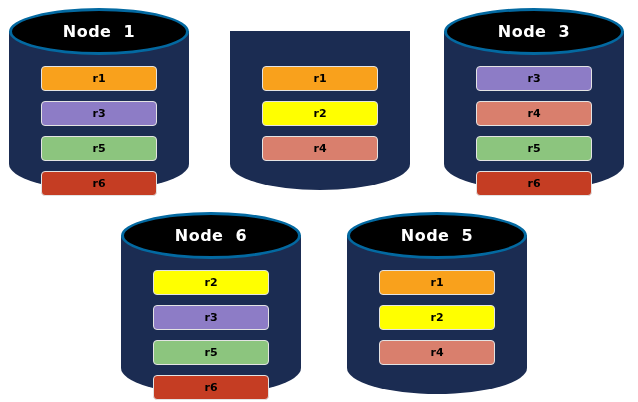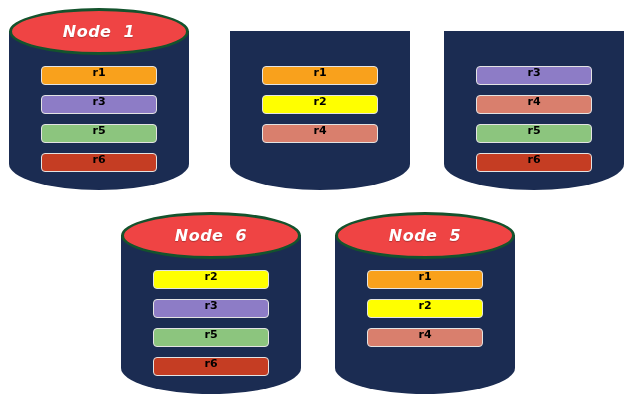--- a/index.html
+++ b/index.html
@@ -12,44 +12,43 @@
   }
   .node{position:absolute;width:180px;height:182px;}
   .cyl-body{
     position:absolute;left:0;right:0;top:23px;bottom:0;
     background:#1b2c52;
     border-radius:0 0 50% 50% / 0 0 26px 26px;
     z-index:1;
   }
   .cyl-top{
     position:absolute;left:0;right:0;top:0;height:47px;
-    background:#ef4444;
-    border:3px solid #14532d;
+    background:#000000;
+    border:3px solid #0369a1;
     border-radius:50%;
     box-sizing:border-box;
     display:flex;align-items:center;justify-content:center;
     z-index:2;
-    font-style:italic;
   }
   .node-title{
     color:#ffffff;font-weight:bold;font-size:16px;
     white-space:pre;letter-spacing:0.5px;
     text-shadow:0 1px 1px rgba(0,0,0,0.25);
   }
   .bars{
     position:absolute;left:32px;right:32px;top:58px;
     display:flex;flex-direction:column;gap:10px;
     z-index:3;
   }
   .bar{
-    height:19px;
+    height:25px;
     border:1px solid #e3e3e3;
     border-radius:4px;
     box-sizing:border-box;
-    display:flex;align-items:flex-start;justify-content:center;
+    display:flex;align-items:center;justify-content:center;
   }
   .bar span{
     font-size:11px;font-weight:bold;color:#000;line-height:11px;
   }
 </style>
 </head>
 <body>
 
 <div class="canvas">
 
@@ -84,20 +83,23 @@
           <span>r2</span>
         </div>
         <div class="bar" style="background: rgb(217, 127, 109);">
           <span>r4</span>
         </div>
       </div>
   </div>
 
   <div class="node" style="left:444px;top:8px">
     <div class="cyl-body"></div>
+    <div class="cyl-top">
+      <span class="node-title">Node  3</span>
+    </div>
     <div class="bars">
         <div class="bar" style="background: rgb(141, 124, 198);">
           <span>r3</span>
         </div>
         <div class="bar" style="background: rgb(217, 127, 109);">
           <span>r4</span>
         </div>
         <div class="bar" style="background: rgb(140, 197, 126);">
           <span>r5</span>
         </div>
@@ -121,21 +123,21 @@
         </div>
         <div class="bar" style="background: rgb(140, 197, 126);">
           <span>r5</span>
         </div>
         <div class="bar" style="background: rgb(197, 61, 35);">
           <span>r6</span>
         </div>
       </div>
   </div>
 
-  <div class="node" style="left:335px;top:212px">
+  <div class="node" style="left:347px;top:212px">
     <div class="cyl-body"></div>
     <div class="cyl-top">
       <span class="node-title">Node  5</span>
     </div>
     <div class="bars">
         <div class="bar" style="background: rgb(249, 161, 28);">
           <span>r1</span>
         </div>
         <div class="bar" style="background: rgb(255, 255, 0);">
           <span>r2</span>

